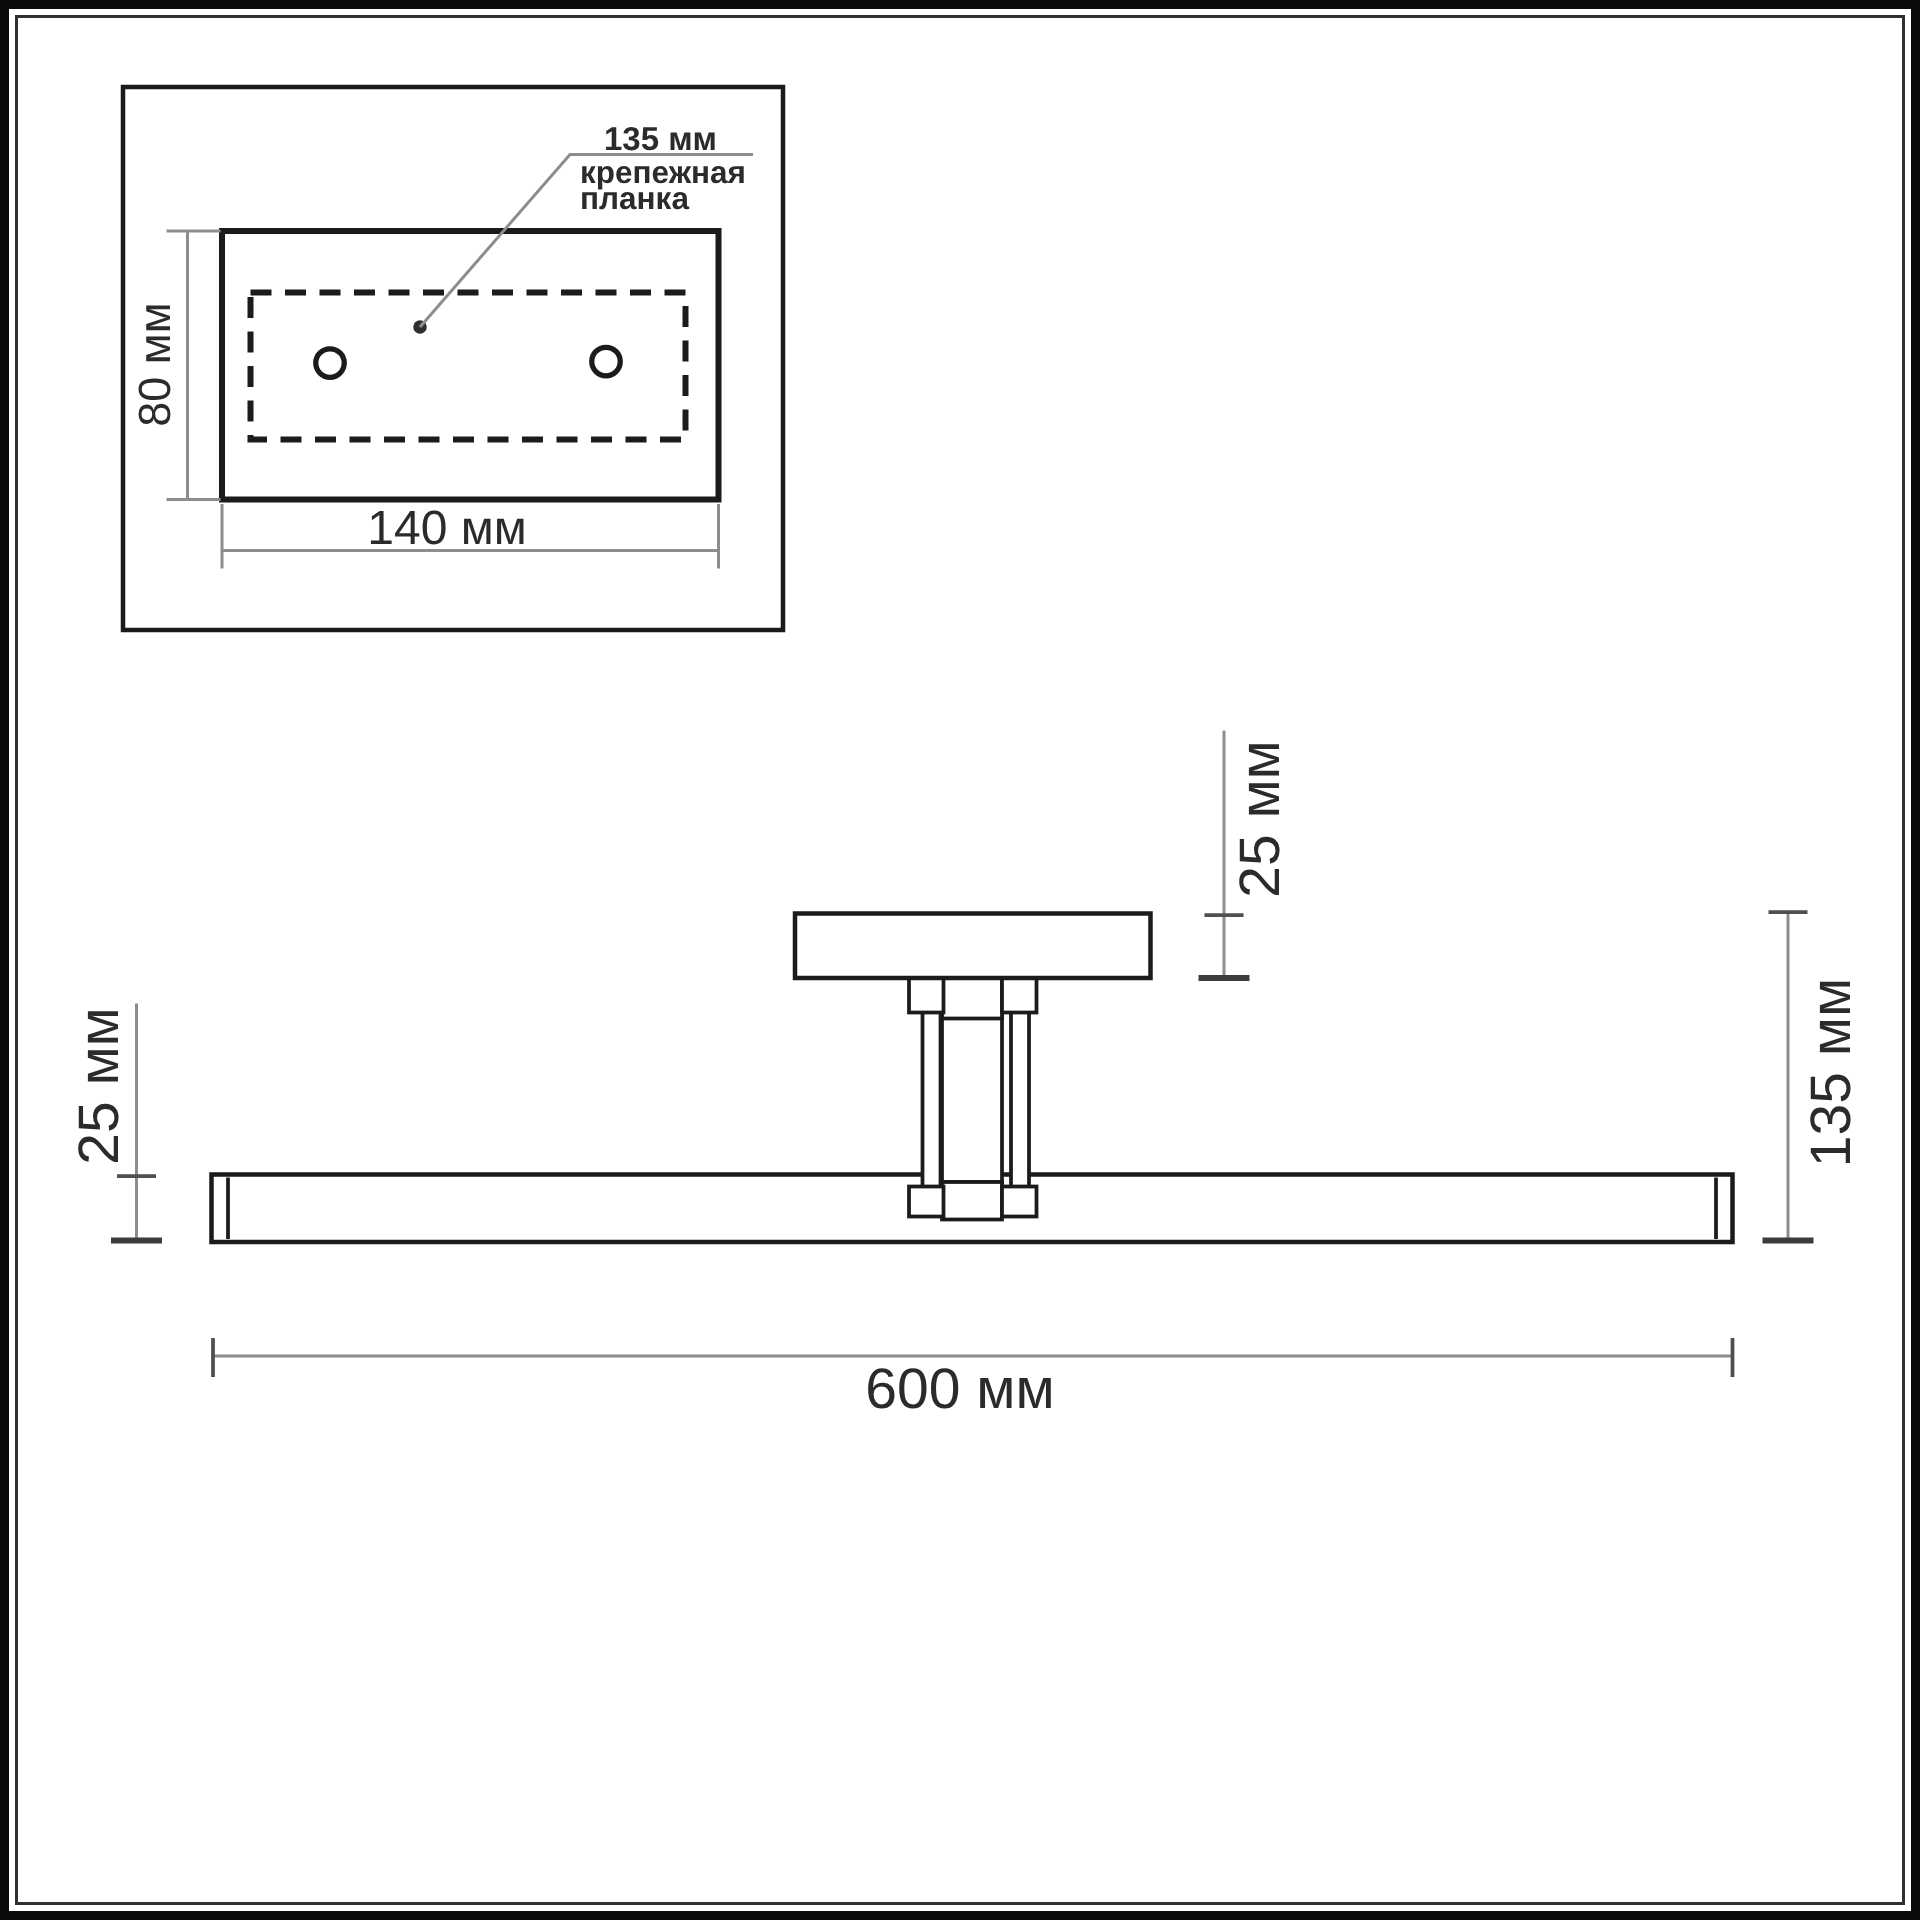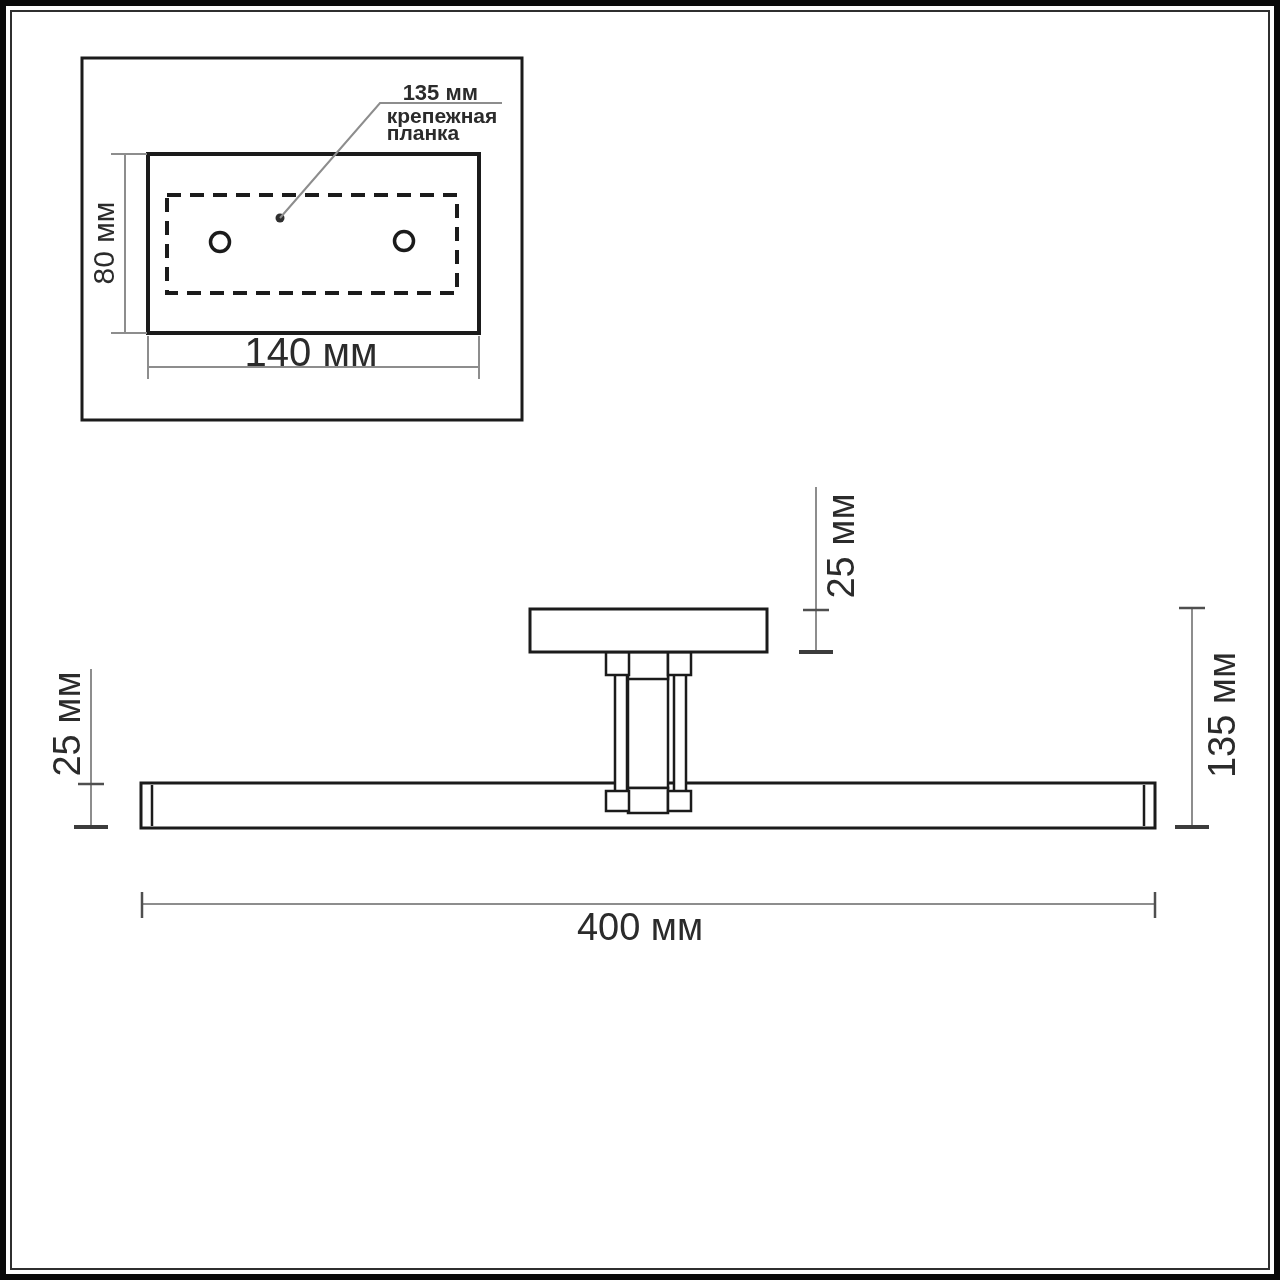--- a/index.html
+++ b/index.html
@@ -14,21 +14,21 @@
   .objf{stroke:#1b1b1b;fill:#ffffff;}
   .dim{stroke:#8d8d8d;stroke-width:2;fill:none;}
   .tick{stroke:#4f4f4f;stroke-width:2.5;fill:none;}
   .tick-end{stroke:#3c3c3c;stroke-width:4;fill:none;}
   .dash{stroke-dasharray:14 9;}
   .lbl{position:absolute;color:#2b2b2b;white-space:nowrap;}
   .big{font-size:38px;}
   .vert{transform:translate(-50%,-50%) rotate(-90deg);}
   .horiz{transform:translate(-50%,-50%);}
   .lbl-80{left:104px;top:243px;font-size:30px;}
-  .lbl-140{left:311px;top:352px;font-size:40px;}
+  .lbl-140{left:298px;top:352px;font-size:32px;}
   .lbl-25-top{left:841px;top:546px;}
   .lbl-25-left{left:67px;top:724px;}
   .lbl-135-right{left:1222px;top:715px;}
   .lbl-600{left:640px;top:927px;}
   .callout-value{left:478px;top:80px;font-size:22px;font-weight:700;transform:translateX(-100%);}
   .callout-name{left:442px;top:107px;font-size:21px;font-weight:700;line-height:17px;
     text-align:left;transform:translateX(-50%);}
   .callout-name span{display:block;}
 </style>
 </head>
@@ -92,14 +92,14 @@
   <div class="lbl callout-name">
     <span>крепежная</span>
     <span>планка</span>
   </div>
   <div class="lbl lbl-80 vert">80 мм</div>
   <div class="lbl lbl-140 horiz">140 мм</div>
 
   <div class="lbl big lbl-25-top vert">25 мм</div>
   <div class="lbl big lbl-25-left vert">25 мм</div>
   <div class="lbl big lbl-135-right vert">135 мм</div>
-  <div class="lbl big lbl-600 horiz">400 мм</div>
+  <div class="lbl big lbl-600 horiz">600 мм</div>
 </div>
 
 </body></html>

